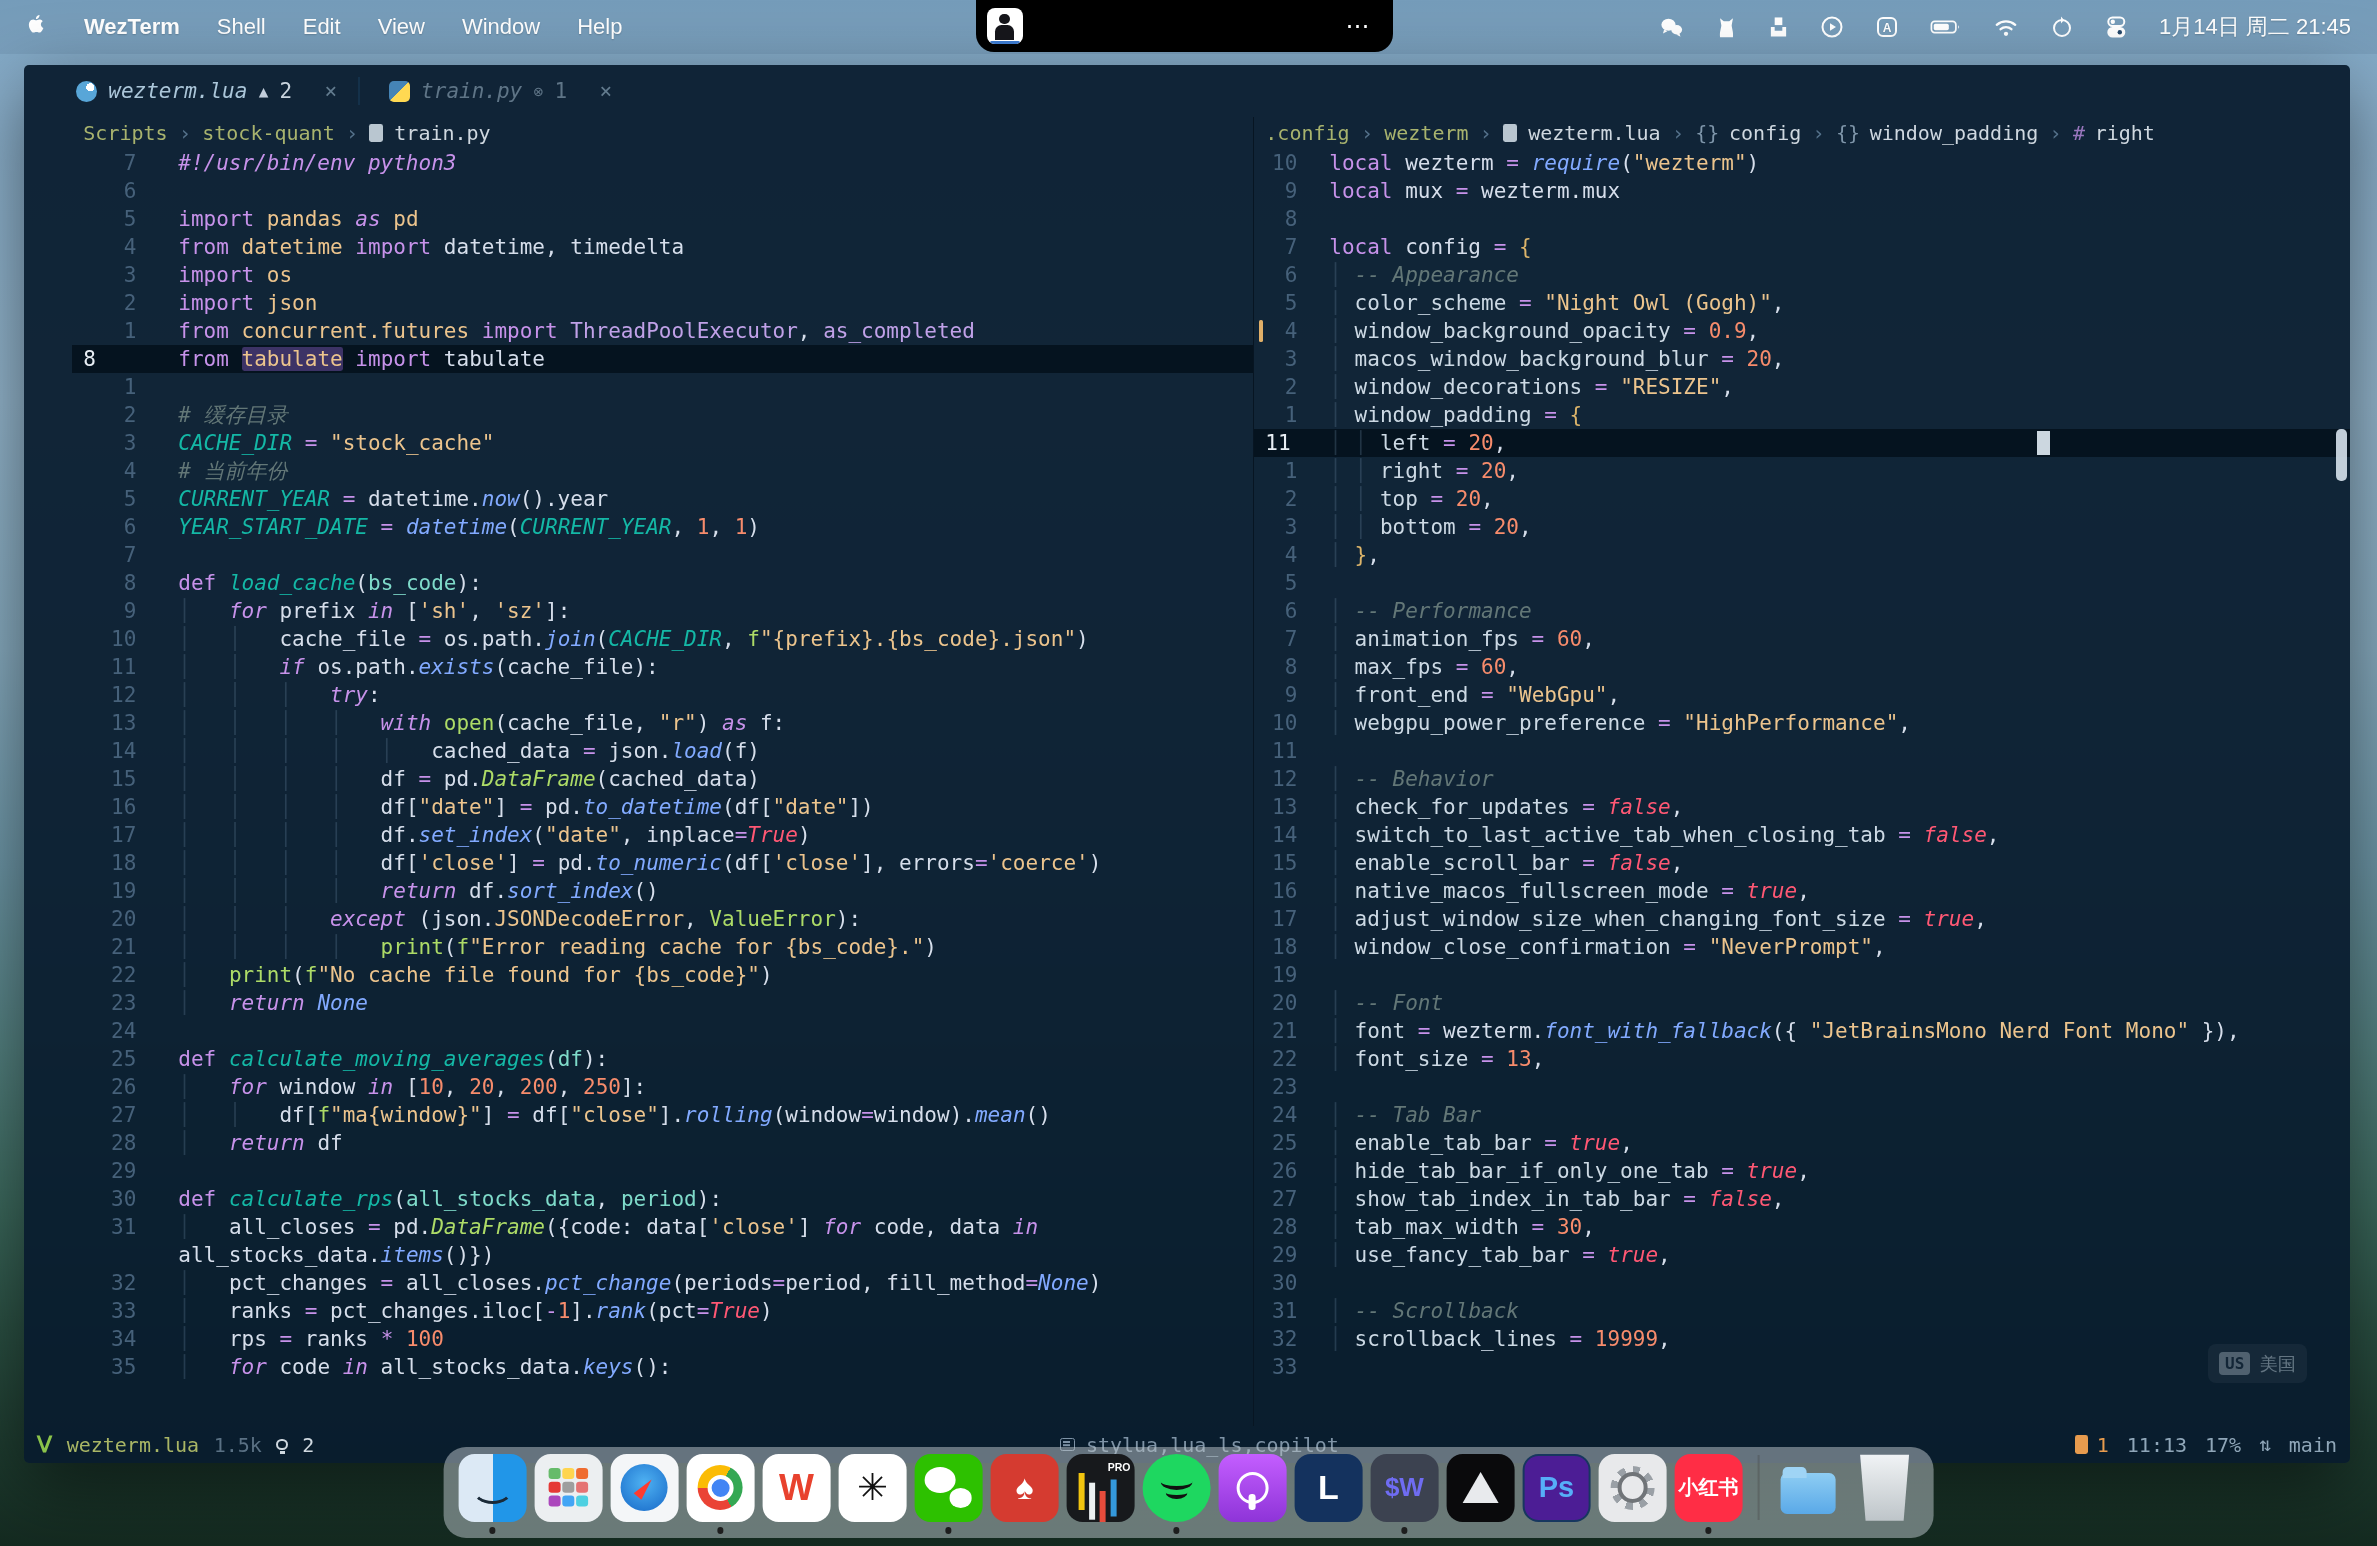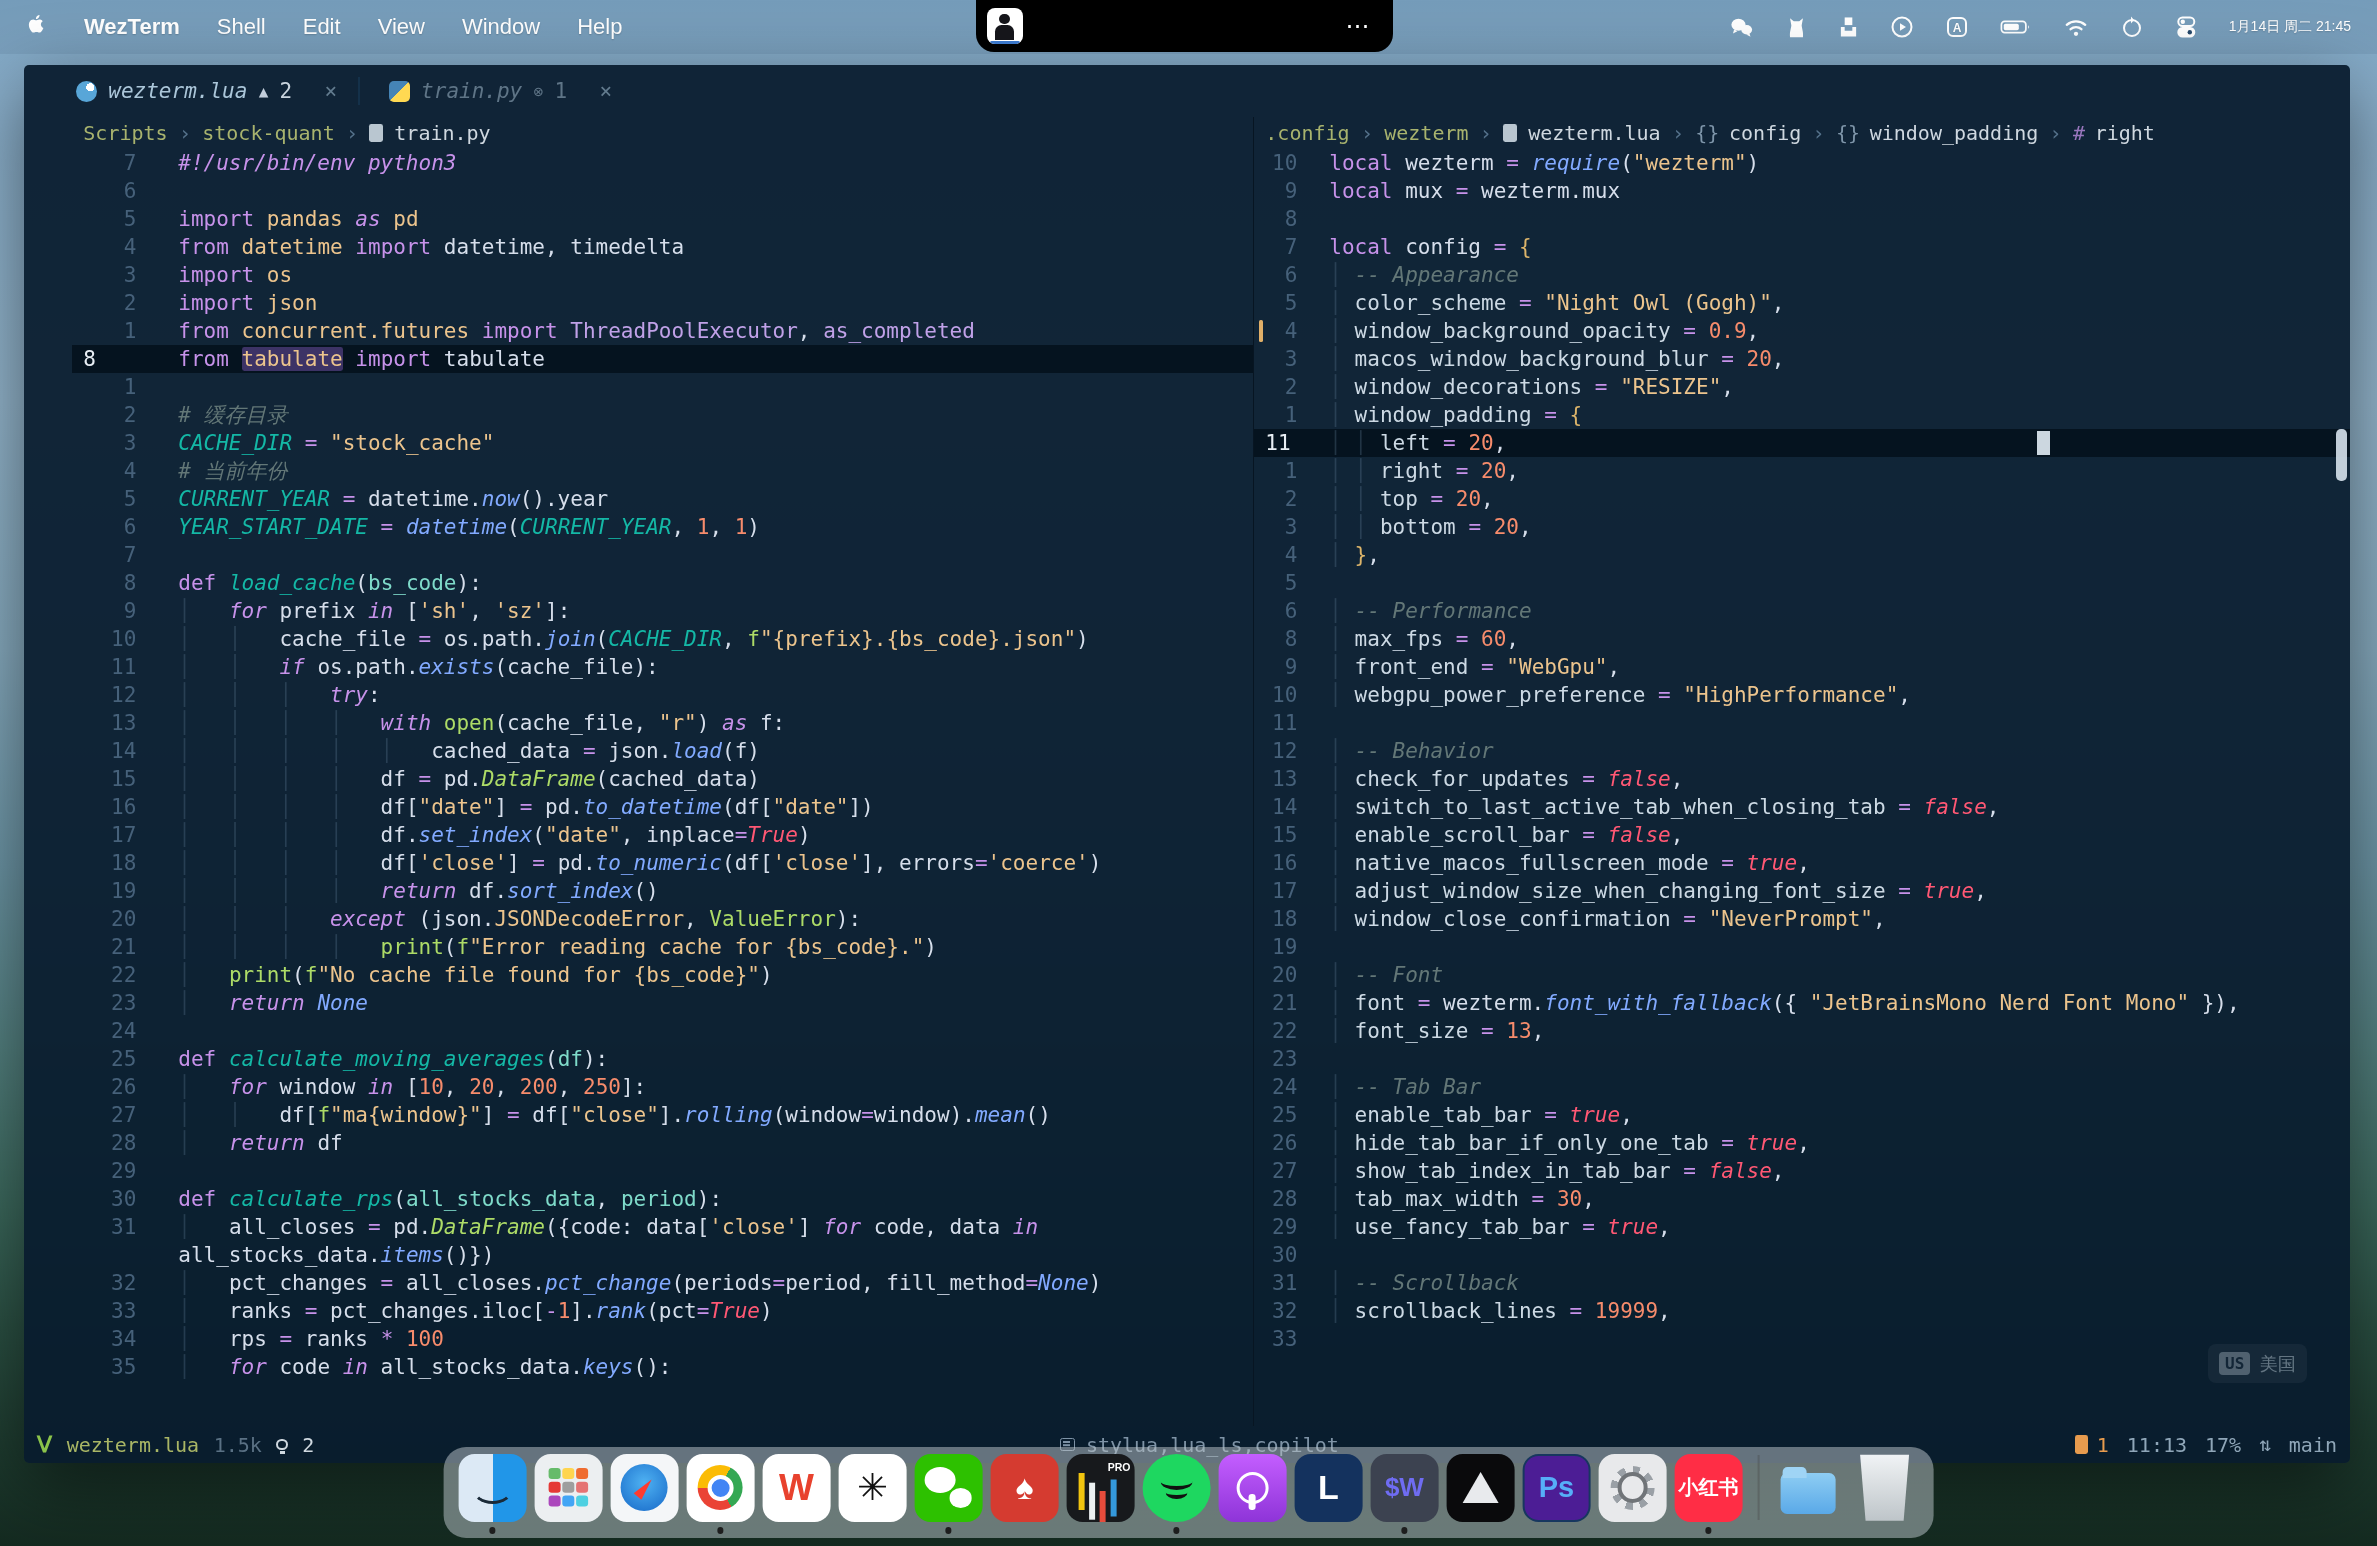--- a/index.html
+++ b/index.html
@@ -14,21 +14,21 @@
   
   .menubar { position:absolute; left:0; top:0; width:2377px; height:54px;
     background:rgba(40,70,100,0.10);
     display:flex; align-items:center; justify-content:space-between;
     padding:0 26px; color:#fff; font-size:22px; text-shadow:0 0.8px 1.6px rgba(0,0,0,0.18); }
   .mb-left { display:flex; align-items:center; gap:37px; }
   .mb-left .appname { font-weight:bold; }
   .mb-item { cursor:default; }
   .mb-right { display:flex; align-items:center; gap:31px; }
   .mb-right svg { display:block; }
-  .clock { font-size:14px; white-space:nowrap; }
+  .clock { font-size:22px; white-space:nowrap; }
 
   
   .notch { position:absolute; left:976px; top:0; width:417px; height:52px; background:#000;
     border-radius:0 0 18px 18px; display:flex; align-items:center; justify-content:space-between;
     padding:0 21px 0 11.3px; z-index:5; }
   .notch-icon { width:36px; height:36px; background:#fff; border-radius:8px; position:relative; overflow:hidden; }
   .notch-icon::before { content:""; position:absolute; left:12px; top:5.7px; width:10.5px; height:10.5px; border-radius:50%; background:#15151a; }
   .notch-icon::after { content:""; position:absolute; left:8px; top:17px; width:18.6px; height:14.6px; border-radius:6.5px 6.5px 0 0; background:#15151a; }
   .notch-bar { position:absolute; left:3.2px; right:3.2px; bottom:0; height:3.2px; background:#3b77c9; border-radius:1.6px; }
   .notch-ellipsis { color:#fff; font-size:24px; letter-spacing:2.4px; }
@@ -350,20 +350,21 @@
           <div class="line"><span class="ln">3</span><span class="tk g">│ </span><span class="tk pr">macos_window_background_blur</span><span class="tk o"> =</span><span class="tk t"> </span><span class="tk d">20</span><span class="tk t">,</span></div>
           <div class="line"><span class="ln">2</span><span class="tk g">│ </span><span class="tk pr">window_decorations</span><span class="tk o"> =</span><span class="tk t"> </span><span class="tk s">"RESIZE"</span><span class="tk t">,</span></div>
           <div class="line"><span class="ln">1</span><span class="tk g">│ </span><span class="tk pr">window_padding</span><span class="tk o"> =</span><span class="tk t"> </span><span class="tk br">{</span></div>
           <div class="line cur"><span class="ln lncur">11</span><span class="tk g">│ │ </span><span class="tk pr">left</span><span class="tk o"> =</span><span class="tk t"> </span><span class="tk d">20</span><span class="tk t">,</span><span class="tk t">                                          </span><span class="tk blockcur"> </span></div>
           <div class="line"><span class="ln">1</span><span class="tk g">│ │ </span><span class="tk pr">right</span><span class="tk o"> =</span><span class="tk t"> </span><span class="tk d">20</span><span class="tk t">,</span></div>
           <div class="line"><span class="ln">2</span><span class="tk g">│ │ </span><span class="tk pr">top</span><span class="tk o"> =</span><span class="tk t"> </span><span class="tk d">20</span><span class="tk t">,</span></div>
           <div class="line"><span class="ln">3</span><span class="tk g">│ │ </span><span class="tk pr">bottom</span><span class="tk o"> =</span><span class="tk t"> </span><span class="tk d">20</span><span class="tk t">,</span></div>
           <div class="line"><span class="ln">4</span><span class="tk g">│ </span><span class="tk br">}</span><span class="tk t">,</span></div>
           <div class="line"><span class="ln">5</span></div>
           <div class="line"><span class="ln">6</span><span class="tk g">│ </span><span class="tk c">-- Performance</span></div>
+          <div class="line"><span class="ln">7</span><span class="tk g">│ </span><span class="tk pr">animation_fps</span><span class="tk o"> =</span><span class="tk t"> </span><span class="tk d">60</span><span class="tk t">,</span></div>
           <div class="line"><span class="ln">8</span><span class="tk g">│ </span><span class="tk pr">max_fps</span><span class="tk o"> =</span><span class="tk t"> </span><span class="tk d">60</span><span class="tk t">,</span></div>
           <div class="line"><span class="ln">9</span><span class="tk g">│ </span><span class="tk pr">front_end</span><span class="tk o"> =</span><span class="tk t"> </span><span class="tk s">"WebGpu"</span><span class="tk t">,</span></div>
           <div class="line"><span class="ln">10</span><span class="tk g">│ </span><span class="tk pr">webgpu_power_preference</span><span class="tk o"> =</span><span class="tk t"> </span><span class="tk s">"HighPerformance"</span><span class="tk t">,</span></div>
           <div class="line"><span class="ln">11</span></div>
           <div class="line"><span class="ln">12</span><span class="tk g">│ </span><span class="tk c">-- Behavior</span></div>
           <div class="line"><span class="ln">13</span><span class="tk g">│ </span><span class="tk pr">check_for_updates</span><span class="tk o"> =</span><span class="tk t"> </span><span class="tk b">false</span><span class="tk t">,</span></div>
           <div class="line"><span class="ln">14</span><span class="tk g">│ </span><span class="tk pr">switch_to_last_active_tab_when_closing_tab</span><span class="tk o"> =</span><span class="tk t"> </span><span class="tk b">false</span><span class="tk t">,</span></div>
           <div class="line"><span class="ln">15</span><span class="tk g">│ </span><span class="tk pr">enable_scroll_bar</span><span class="tk o"> =</span><span class="tk t"> </span><span class="tk b">false</span><span class="tk t">,</span></div>
           <div class="line"><span class="ln">16</span><span class="tk g">│ </span><span class="tk pr">native_macos_fullscreen_mode</span><span class="tk o"> =</span><span class="tk t"> </span><span class="tk b">true</span><span class="tk t">,</span></div>
           <div class="line"><span class="ln">17</span><span class="tk g">│ </span><span class="tk pr">adjust_window_size_when_changing_font_size</span><span class="tk o"> =</span><span class="tk t"> </span><span class="tk b">true</span><span class="tk t">,</span></div>

